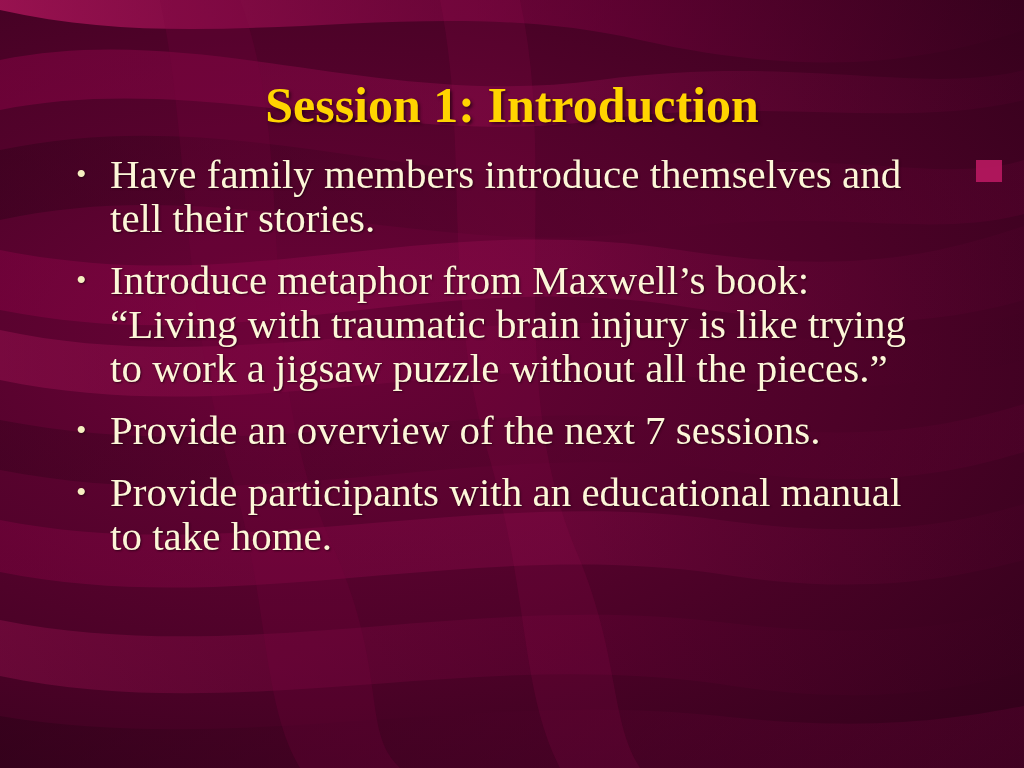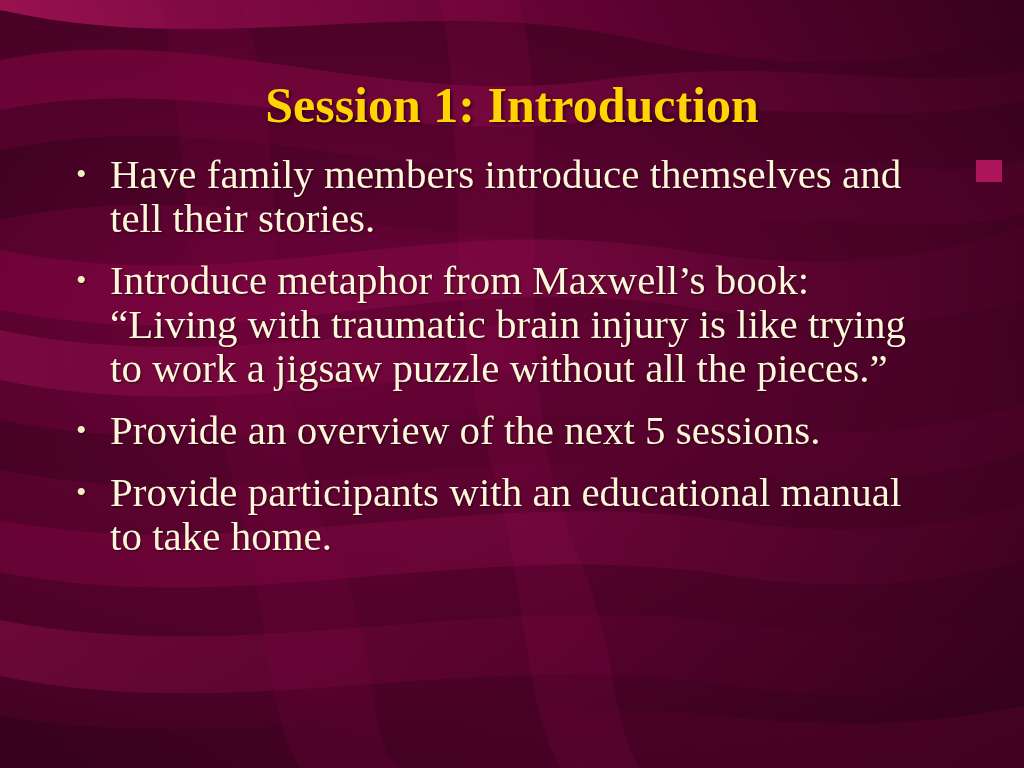--- a/index.html
+++ b/index.html
@@ -124,21 +124,21 @@
       <span class="bullet-text">Have family members introduce themselves and tell their stories.</span>
     </div>
 
     <div class="bullet-row">
       <span class="bullet-mark">•</span>
       <span class="bullet-text">Introduce metaphor from Maxwell’s book: “Living with traumatic brain injury is like trying to work a jigsaw puzzle without all the pieces.”</span>
     </div>
 
     <div class="bullet-row">
       <span class="bullet-mark">•</span>
-      <span class="bullet-text">Provide an overview of the next 5 sessions.</span>
+      <span class="bullet-text">Provide an overview of the next 7 sessions.</span>
     </div>
 
     <div class="bullet-row">
       <span class="bullet-mark">•</span>
       <span class="bullet-text">Provide participants with an educational manual to take home.</span>
     </div>
 
   </div>
 </div>
 

